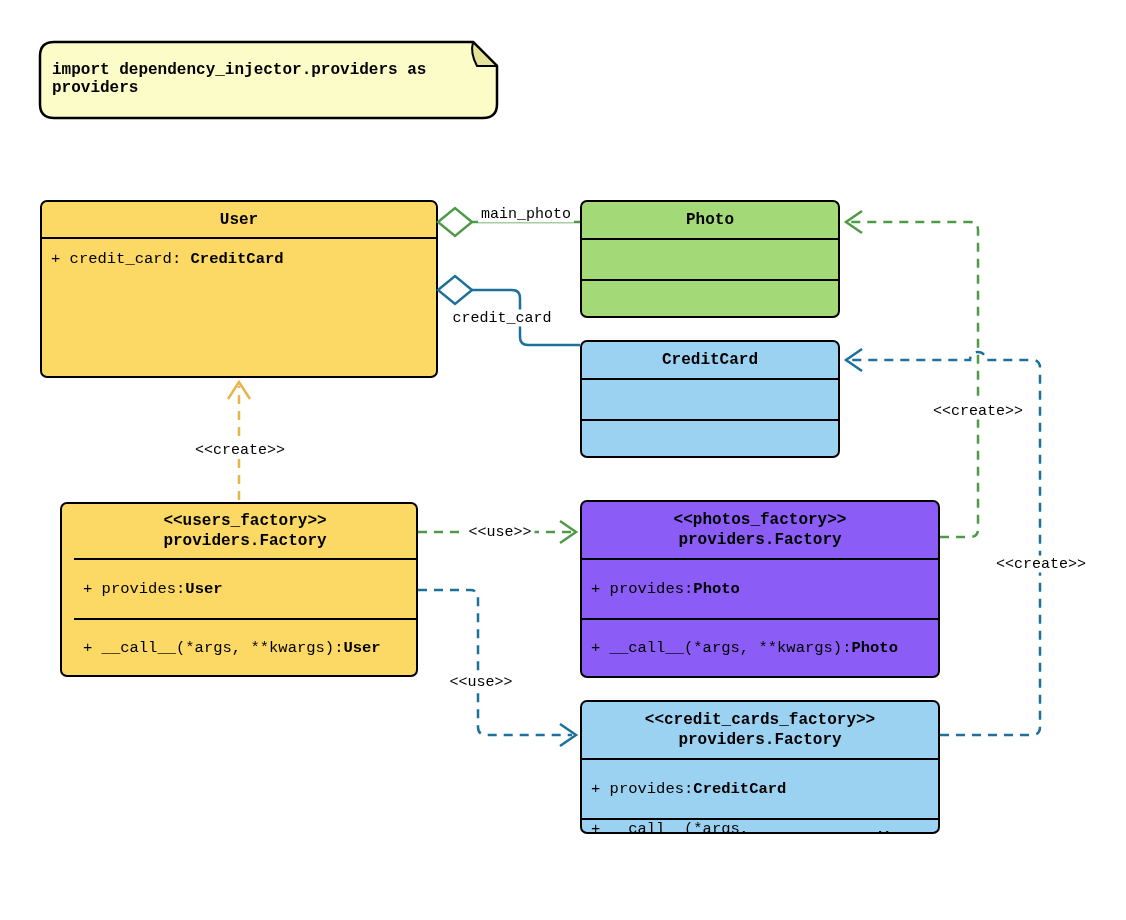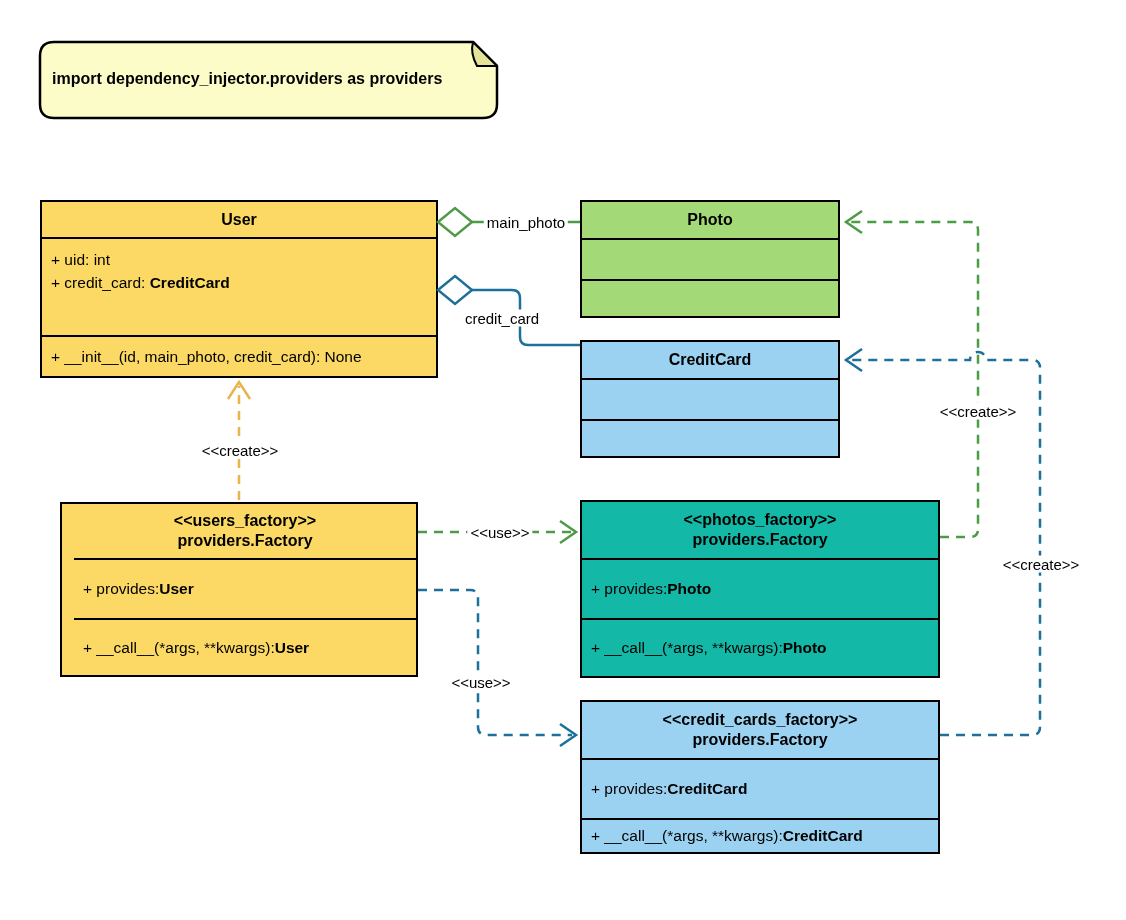--- a/index.html
+++ b/index.html
@@ -1,22 +1,22 @@
 <!DOCTYPE html>
 <html><head>
 <meta charset="utf-8">
 <style>
   html,body{margin:0;padding:0;background:#ffffff;}
   .canvas{
     position:relative;width:1126px;height:920px;overflow:hidden;
-    font-family:Liberation Sans, sans-serif;color:#000;background:#fff;
+    font-family:Liberation Mono, monospace;color:#000;background:#fff;
   }
   .uml-box{
     position:absolute;box-sizing:border-box;border:2.5px solid #000;
-    border-radius:0;display:flex;flex-direction:column;overflow:hidden;
+    border-radius:7px;display:flex;flex-direction:column;overflow:hidden;
   }
   .uml-title{
     flex:0 0 auto;display:flex;flex-direction:column;align-items:center;
     justify-content:center;font-weight:bold;font-size:16px;line-height:1.25;
   }
   .uml-comp{flex:0 0 auto;border-top:2.5px solid #000;box-sizing:border-box;}
   .uml-comp.grow{flex:1 1 auto;}
   .rows{padding:9px 0 0 9px;font-size:15.5px;line-height:23px;}
   .row-center{display:flex;align-items:center;padding-left:9px;font-size:15.5px;height:100%;}
   .conn-label{
@@ -34,28 +34,21 @@
 
 <div class="canvas">
 
   <div class="note-text">import dependency_injector.providers as providers</div>
 
   <div class="uml-box" style="left: 40px; top: 200px; width: 398px; height: 178px; background-color: rgb(252, 217, 100);">
     <div class="uml-title" style="height:35px">
       <div>User</div>
     </div>
     <div class="uml-comp rows" style="height:98px">
-      <div><span>+ uid: int</span><b></b></div>
       <div><span>+ credit_card: </span><b>CreditCard</b></div>
-    </div>
-    <div class="uml-comp grow">
-      <div class="row-center">
-          <span>+ __init__(id, main_photo, credit_card): None</span>
-          <b></b>
-        </div>
     </div>
   </div>
 
   <div class="uml-box" style="left: 580px; top: 200px; width: 260px; height: 118px; background-color: rgb(163, 217, 119);">
     <div class="uml-title" style="height:36px">
       <div>Photo</div>
     </div>
     <div class="uml-comp" style="height:41px"></div>
     <div class="uml-comp grow"></div>
   </div>
@@ -80,40 +73,40 @@
         </div>
     </div>
     <div class="uml-comp grow">
       <div class="row-center">
           <span>+ __call__(*args, **kwargs): </span>
           <b>User</b>
         </div>
     </div>
   </div>
 
-  <div class="uml-box" style="left: 580px; top: 500px; width: 360px; height: 178px; background-color: #14b8a6;">
+  <div class="uml-box" style="left: 580px; top: 500px; width: 360px; height: 178px; background-color: #8b5cf6;">
     <div class="uml-title" style="height:56px">
       <div>&lt;&lt;photos_factory&gt;&gt;</div>
       <div>providers.Factory</div>
     </div>
     <div class="uml-comp" style="height:60px">
       <div class="row-center">
           <span>+ provides: </span>
           <b>Photo</b>
         </div>
     </div>
     <div class="uml-comp grow">
       <div class="row-center">
           <span>+ __call__(*args, **kwargs): </span>
           <b>Photo</b>
         </div>
     </div>
   </div>
 
-  <div class="uml-box" style="left: 580px; top: 700px; width: 360px; height: 154px; background-color: rgb(155, 210, 242);">
+  <div class="uml-box" style="left: 580px; top: 700px; width: 360px; height: 134px; background-color: rgb(155, 210, 242);">
     <div class="uml-title" style="height:56px">
       <div>&lt;&lt;credit_cards_factory&gt;&gt;</div>
       <div>providers.Factory</div>
     </div>
     <div class="uml-comp" style="height:60px">
       <div class="row-center">
           <span>+ provides: </span>
           <b>CreditCard</b>
         </div>
     </div>
@@ -161,21 +154,21 @@
       <path d="M940,537 H970 Q978,537 978,529 V230 Q978,222 970,222 H846" stroke-dasharray="9,7"></path>
       <polyline points="862,211 846,222 862,233"></polyline>
     </g>
 
     <g stroke-width="2.5" fill="none" stroke="#1D7099">
       <path d="M940,735 H1032 Q1040,735 1040,727 V368 Q1040,360 1032,360 H986 A8,8 0 0 0 970,360 H846" stroke-dasharray="9,7"></path>
       <polyline points="862,349 846,360 862,371"></polyline>
     </g>
   </svg>
 
-  <div class="conn-label" style="left:526px;top:222px">main_photo</div>
+  <div class="conn-label" style="left:526px;top:214px">main_photo</div>
   <div class="conn-label" style="left:502px;top:318px">credit_card</div>
   <div class="conn-label" style="left:240px;top:450px">&lt;&lt;create&gt;&gt;</div>
   <div class="conn-label" style="left:500px;top:532px">&lt;&lt;use&gt;&gt;</div>
   <div class="conn-label" style="left:481px;top:682px">&lt;&lt;use&gt;&gt;</div>
   <div class="conn-label" style="left:978px;top:411px">&lt;&lt;create&gt;&gt;</div>
   <div class="conn-label" style="left:1041px;top:564px">&lt;&lt;create&gt;&gt;</div>
 
 </div>
 
 </body></html>

